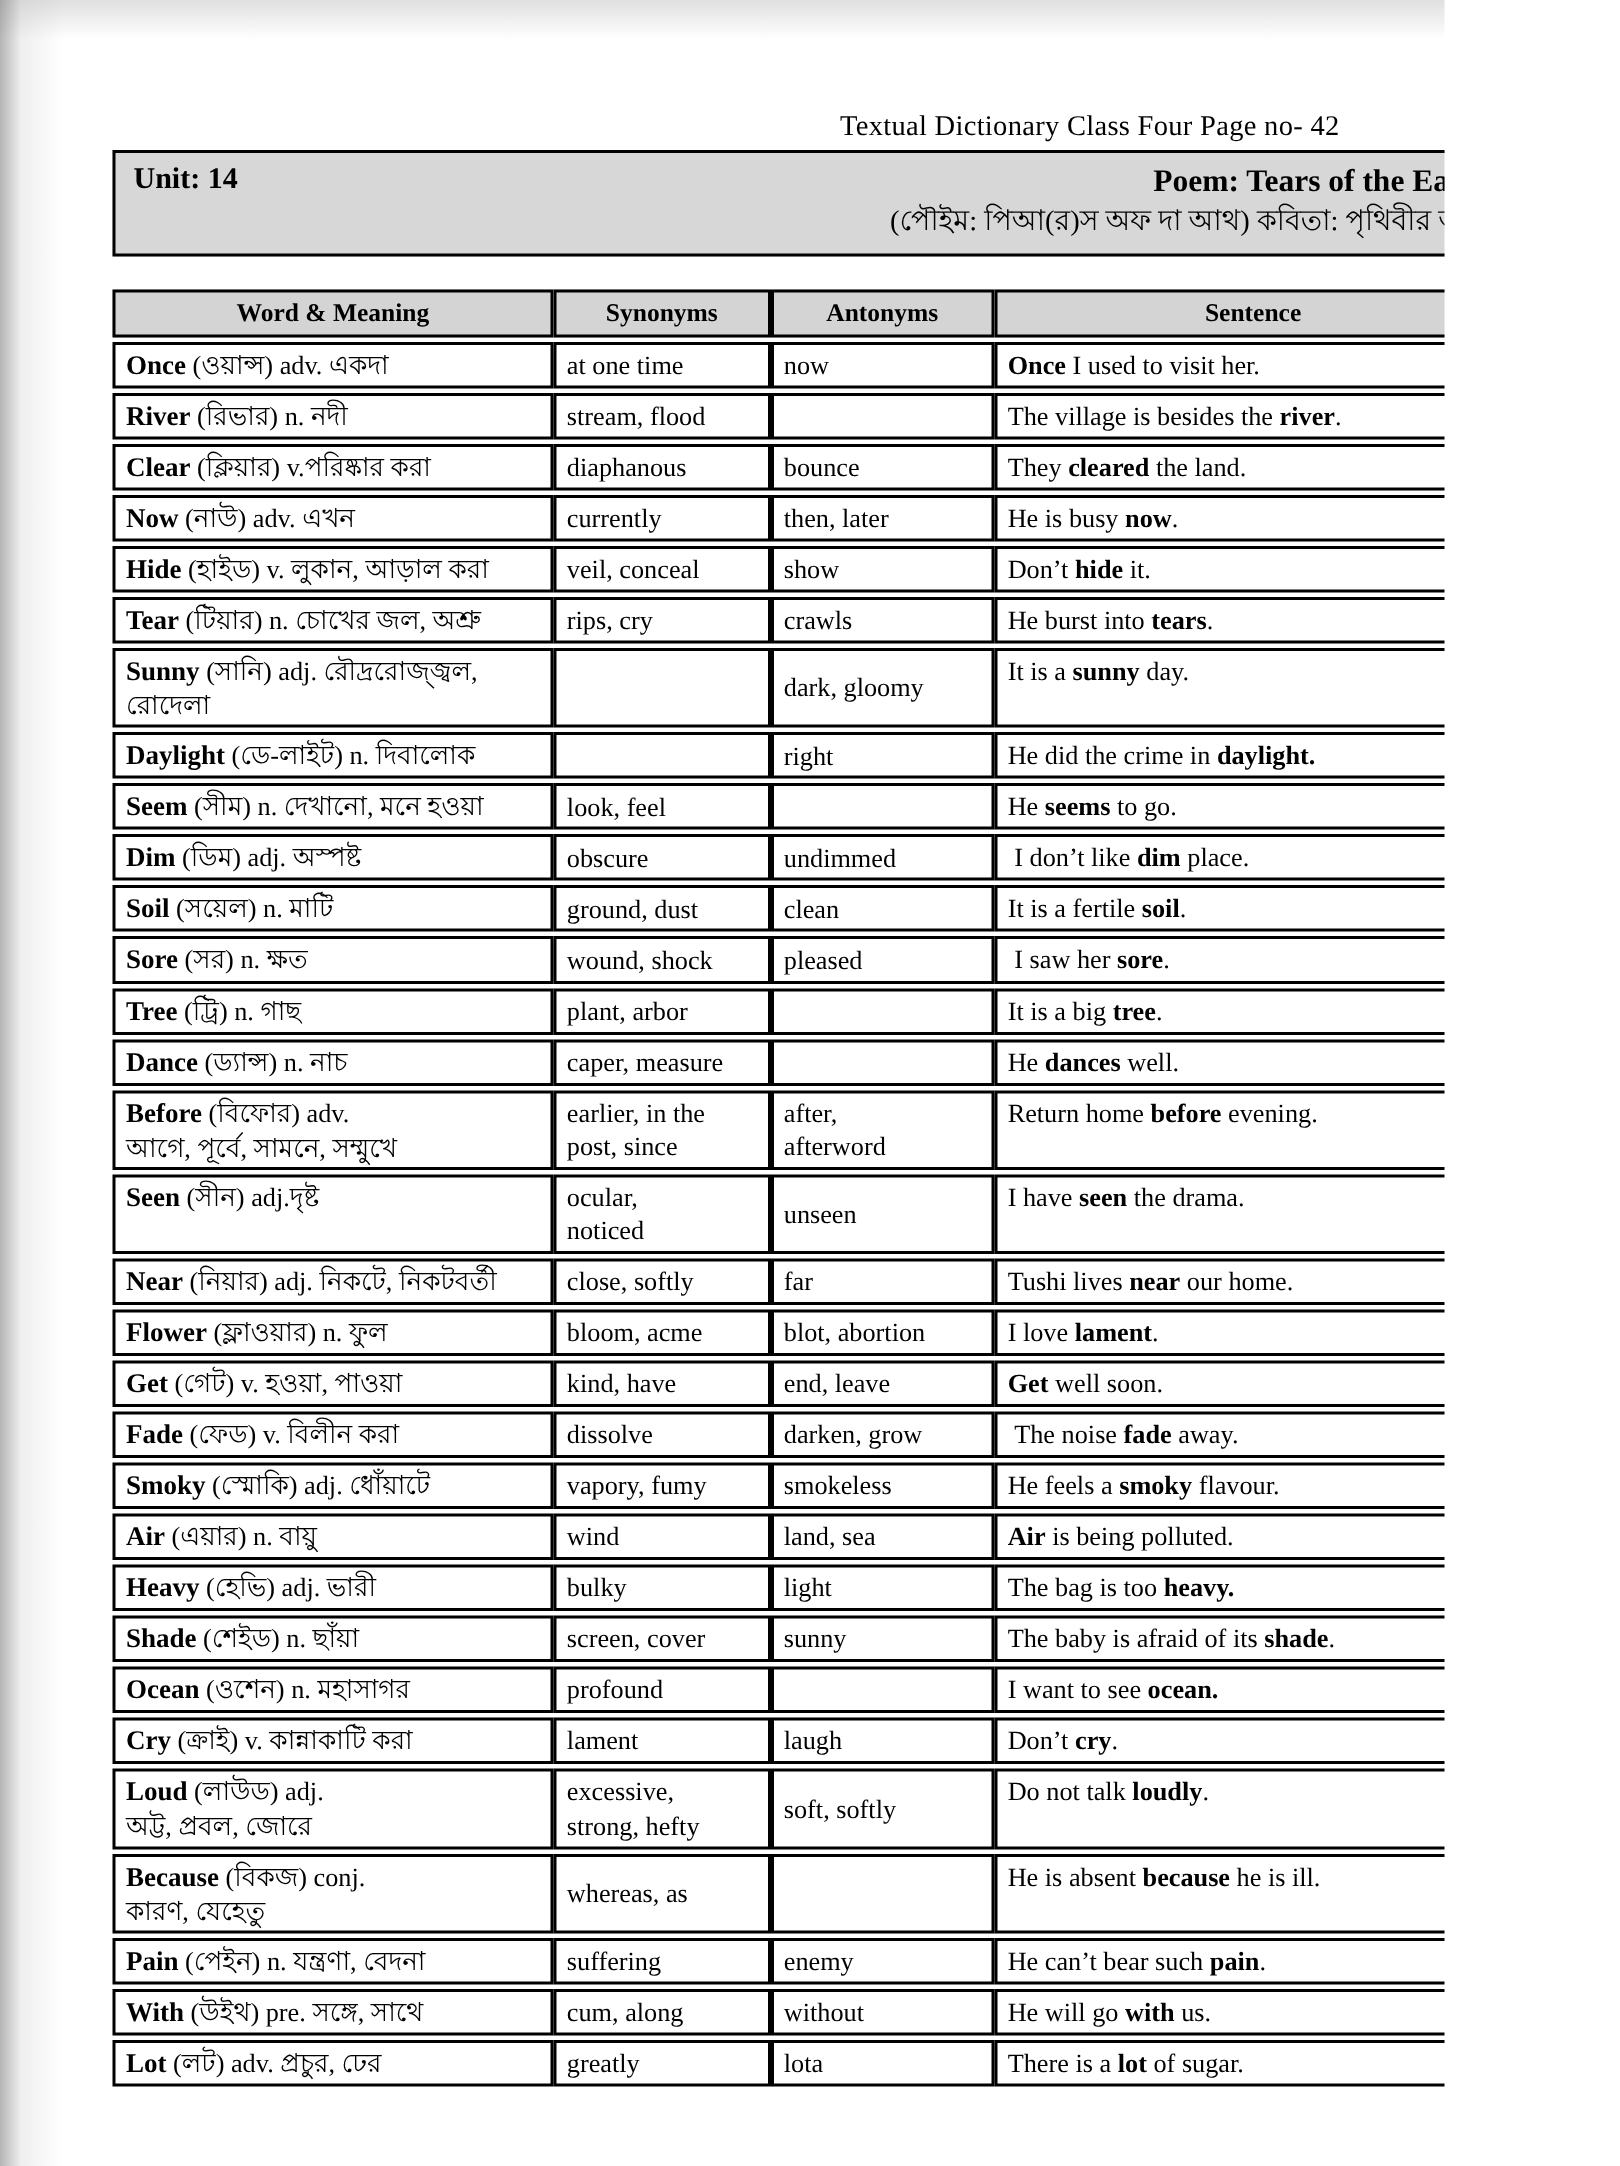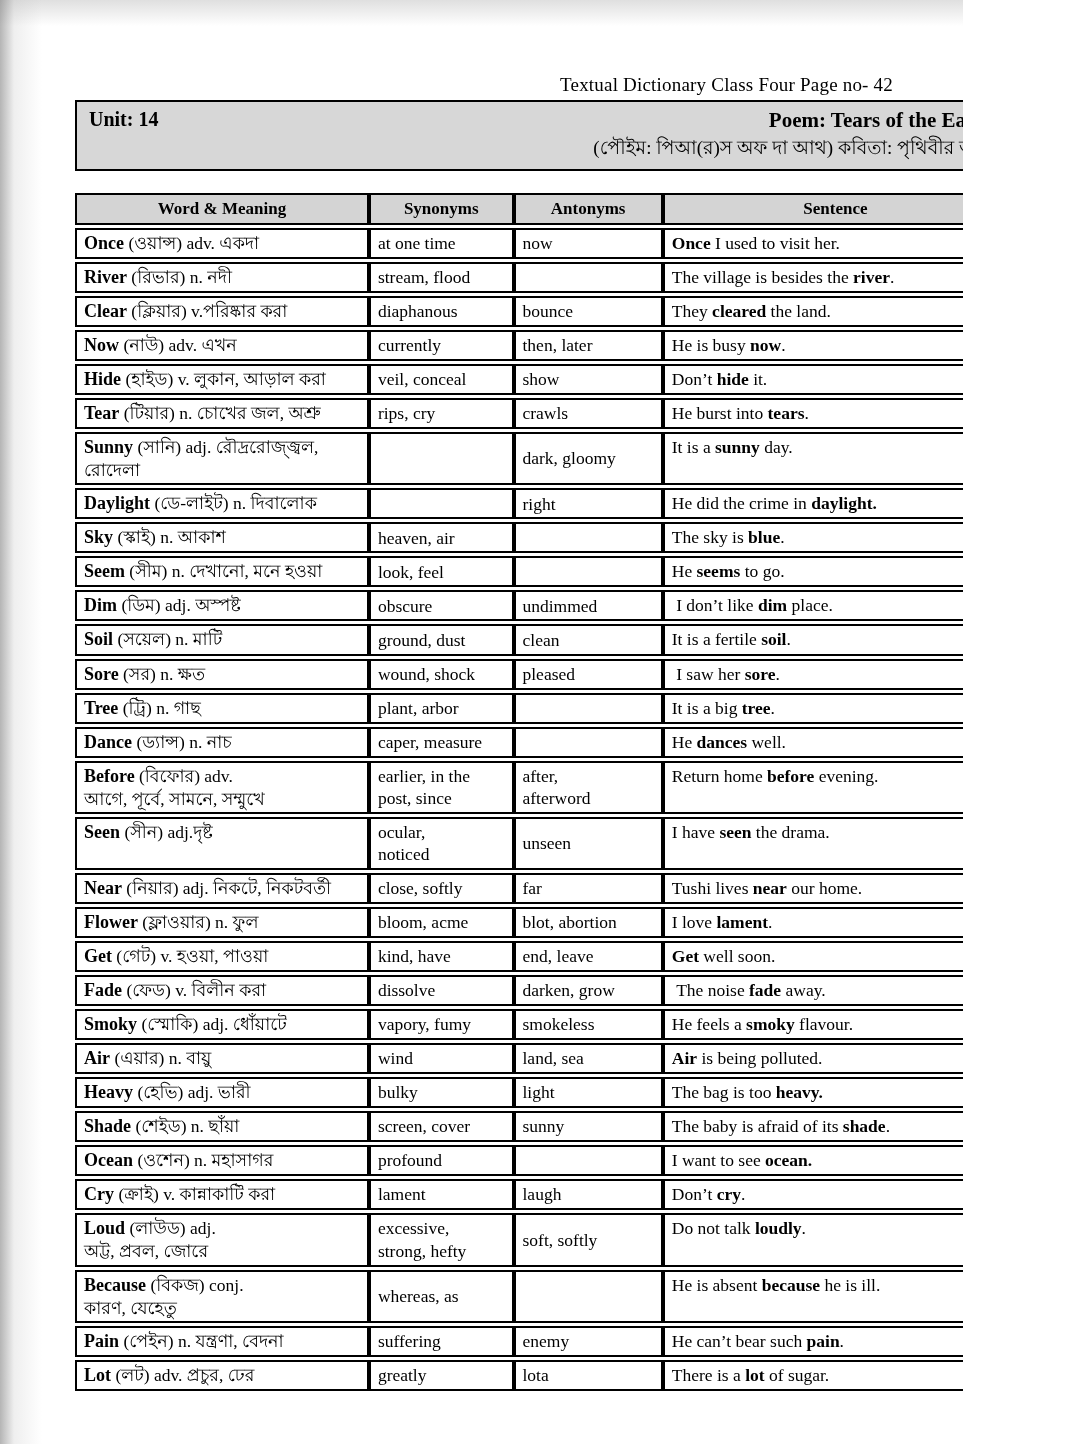--- a/index.html
+++ b/index.html
@@ -127,26 +127,20 @@
           <td class="col-ant">dark, gloomy</td>
           <td class="col-sent">It is a <b>sunny</b> day.</td>
         </tr>
         <tr>
           <td class="col-word"><span class="word">Daylight</span> (ডে-লাইট) n. দিবালোক</td>
           <td class="col-syn"></td>
           <td class="col-ant">right</td>
           <td class="col-sent">He did the crime in <b>daylight.</b></td>
         </tr>
         <tr>
-          <td class="col-word"><span class="word">Sky</span> (স্কাই) n. আকাশ</td>
-          <td class="col-syn">heaven, air</td>
-          <td class="col-ant"></td>
-          <td class="col-sent">The sky is <b>blue</b>.</td>
-        </tr>
-        <tr>
           <td class="col-word"><span class="word">Seem</span> (সীম) n. দেখানো, মনে হওয়া</td>
           <td class="col-syn">look, feel</td>
           <td class="col-ant"></td>
           <td class="col-sent">He <b>seems</b> to go.</td>
         </tr>
         <tr>
           <td class="col-word"><span class="word">Dim</span> (ডিম) adj. অস্পষ্ট</td>
           <td class="col-syn">obscure</td>
           <td class="col-ant">undimmed</td>
           <td class="col-sent">&nbsp;I don’t like <b>dim</b> place.</td>
@@ -266,20 +260,26 @@
           <td class="col-ant"></td>
           <td class="col-sent">He is absent <b>because</b> he is ill.</td>
         </tr>
         <tr>
           <td class="col-word"><span class="word">Pain</span> (পেইন) n. যন্ত্রণা, বেদনা</td>
           <td class="col-syn">suffering</td>
           <td class="col-ant">enemy</td>
           <td class="col-sent">He can’t bear such <b>pain</b>.</td>
         </tr>
         <tr>
+          <td class="col-word"><span class="word">With</span> (উইথ) pre. সঙ্গে, সাথে</td>
+          <td class="col-syn">cum, along</td>
+          <td class="col-ant">without</td>
+          <td class="col-sent">He will go <b>with</b> us.</td>
+        </tr>
+        <tr>
           <td class="col-word"><span class="word">Lot</span> (লট) adv. প্রচুর, ঢের</td>
           <td class="col-syn">greatly</td>
           <td class="col-ant">lota</td>
           <td class="col-sent">There is a <b>lot</b> of sugar.</td>
         </tr>
       </tbody>
   </table>
 
 </div>
 

